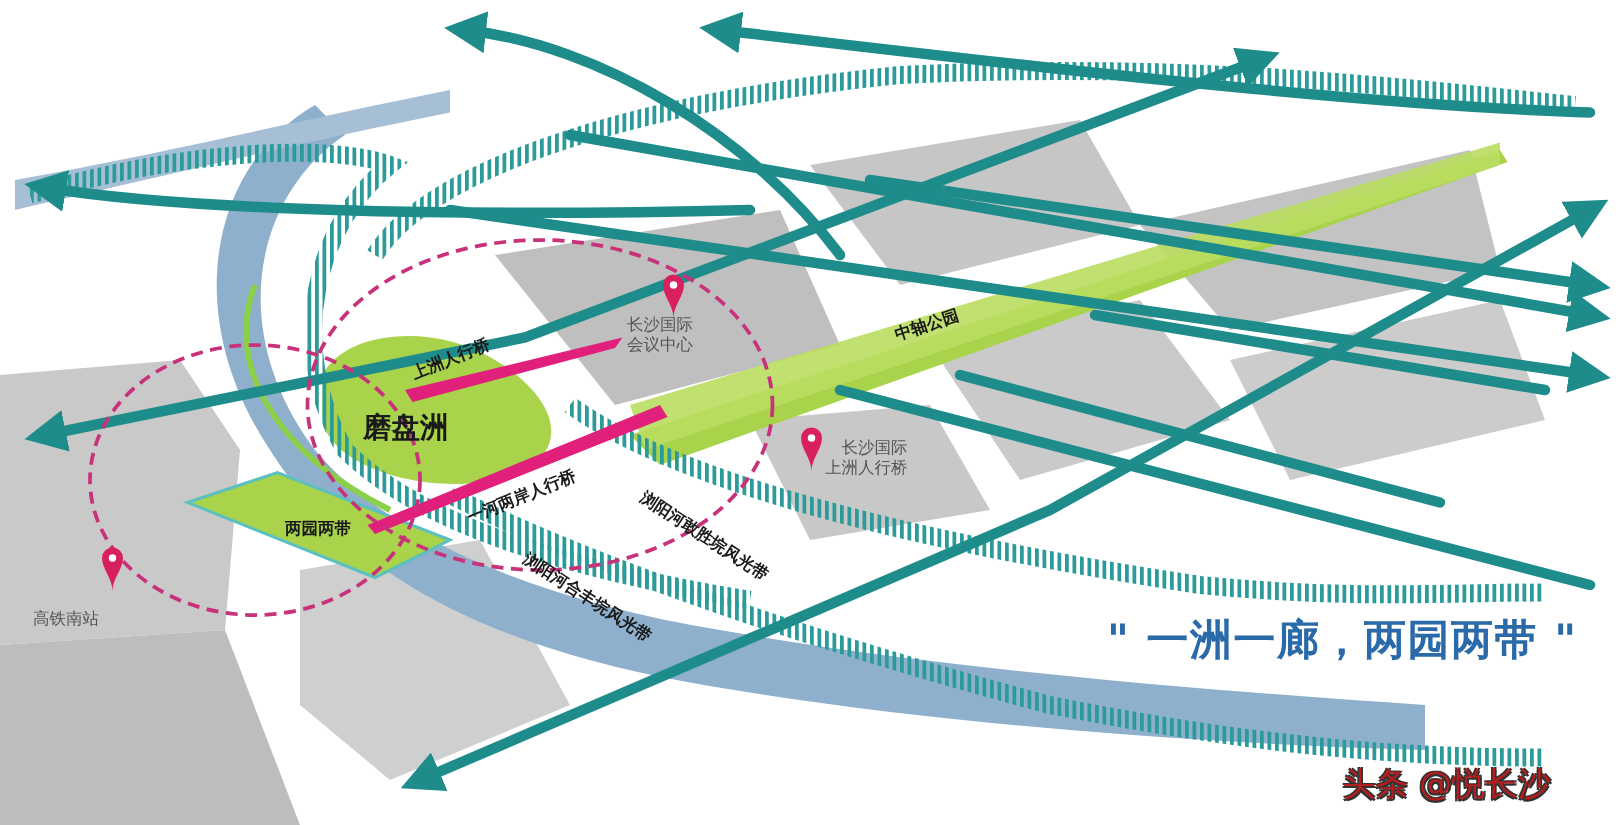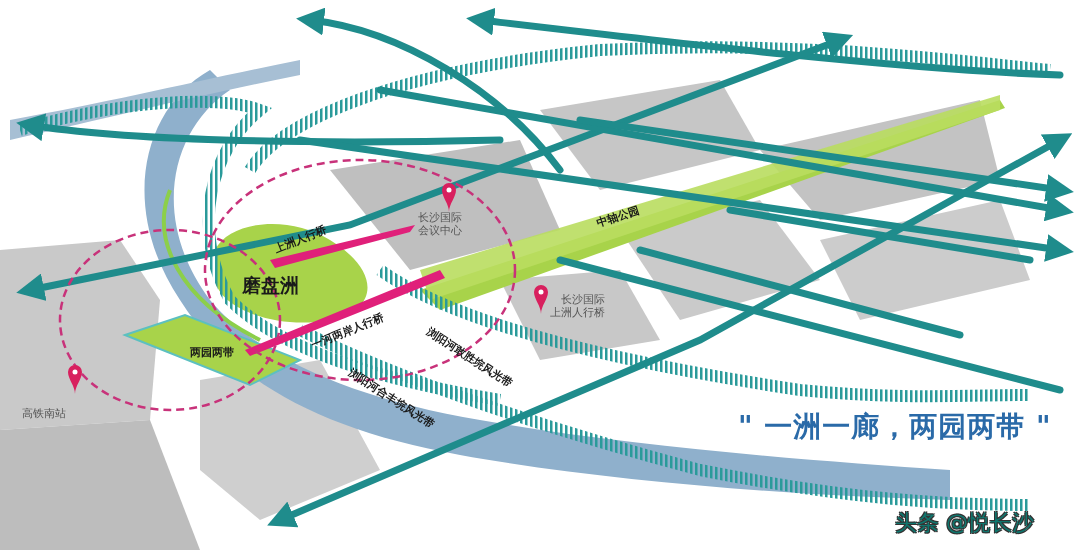--- a/index.html
+++ b/index.html
@@ -1,21 +1,21 @@
 <!DOCTYPE html>
 <html><head>
 <meta charset="utf-8">
 <style>
   html,body{margin:0;padding:0;background:#ffffff;}
   body{width:1080px;height:550px;overflow:hidden;position:relative;font-family:"DejaVu Sans",sans-serif;}
   #map{position:absolute;left:0;top:0;width:1080px;height:550px;}
   .lbl{position:absolute;font-family:"DejaVu Sans",sans-serif;font-weight:bold;color:#1a1a1a;white-space:nowrap;transform-origin:left center;line-height:1;}
   .poi-lbl{position:absolute;font-family:Liberation Mono, monospace;color:#555555;font-size:11px;line-height:13px;white-space:nowrap;text-align:right;}
   .title{position:absolute;left:738px;top:408px;font-family:"DejaVu Sans",sans-serif;font-weight:bold;font-size:28px;color:#2a6aa8;letter-spacing:1px;white-space:nowrap;}
-  .watermark{position:absolute;left:895px;top:508px;font-family:"DejaVu Sans",sans-serif;font-size:22px;color:#0f766e;white-space:nowrap;
+  .watermark{position:absolute;left:895px;top:508px;font-family:"DejaVu Sans",sans-serif;font-size:22px;color:#b91c1c;white-space:nowrap;
     text-shadow:-1px -1px 0 #333,1px -1px 0 #333,-1px 1px 0 #333,1px 1px 0 #333;}
 </style>
 </head>
 <body>
 
 <svg id="map" viewBox="0 0 1080 550" xmlns="http://www.w3.org/2000/svg">
   <defs>
     <pattern id="hatch" patternUnits="userSpaceOnUse" width="5" height="5" patternTransform="rotate(0)">
       <rect width="2.5" height="5" fill="#2a9a9a"></rect>
     </pattern>

